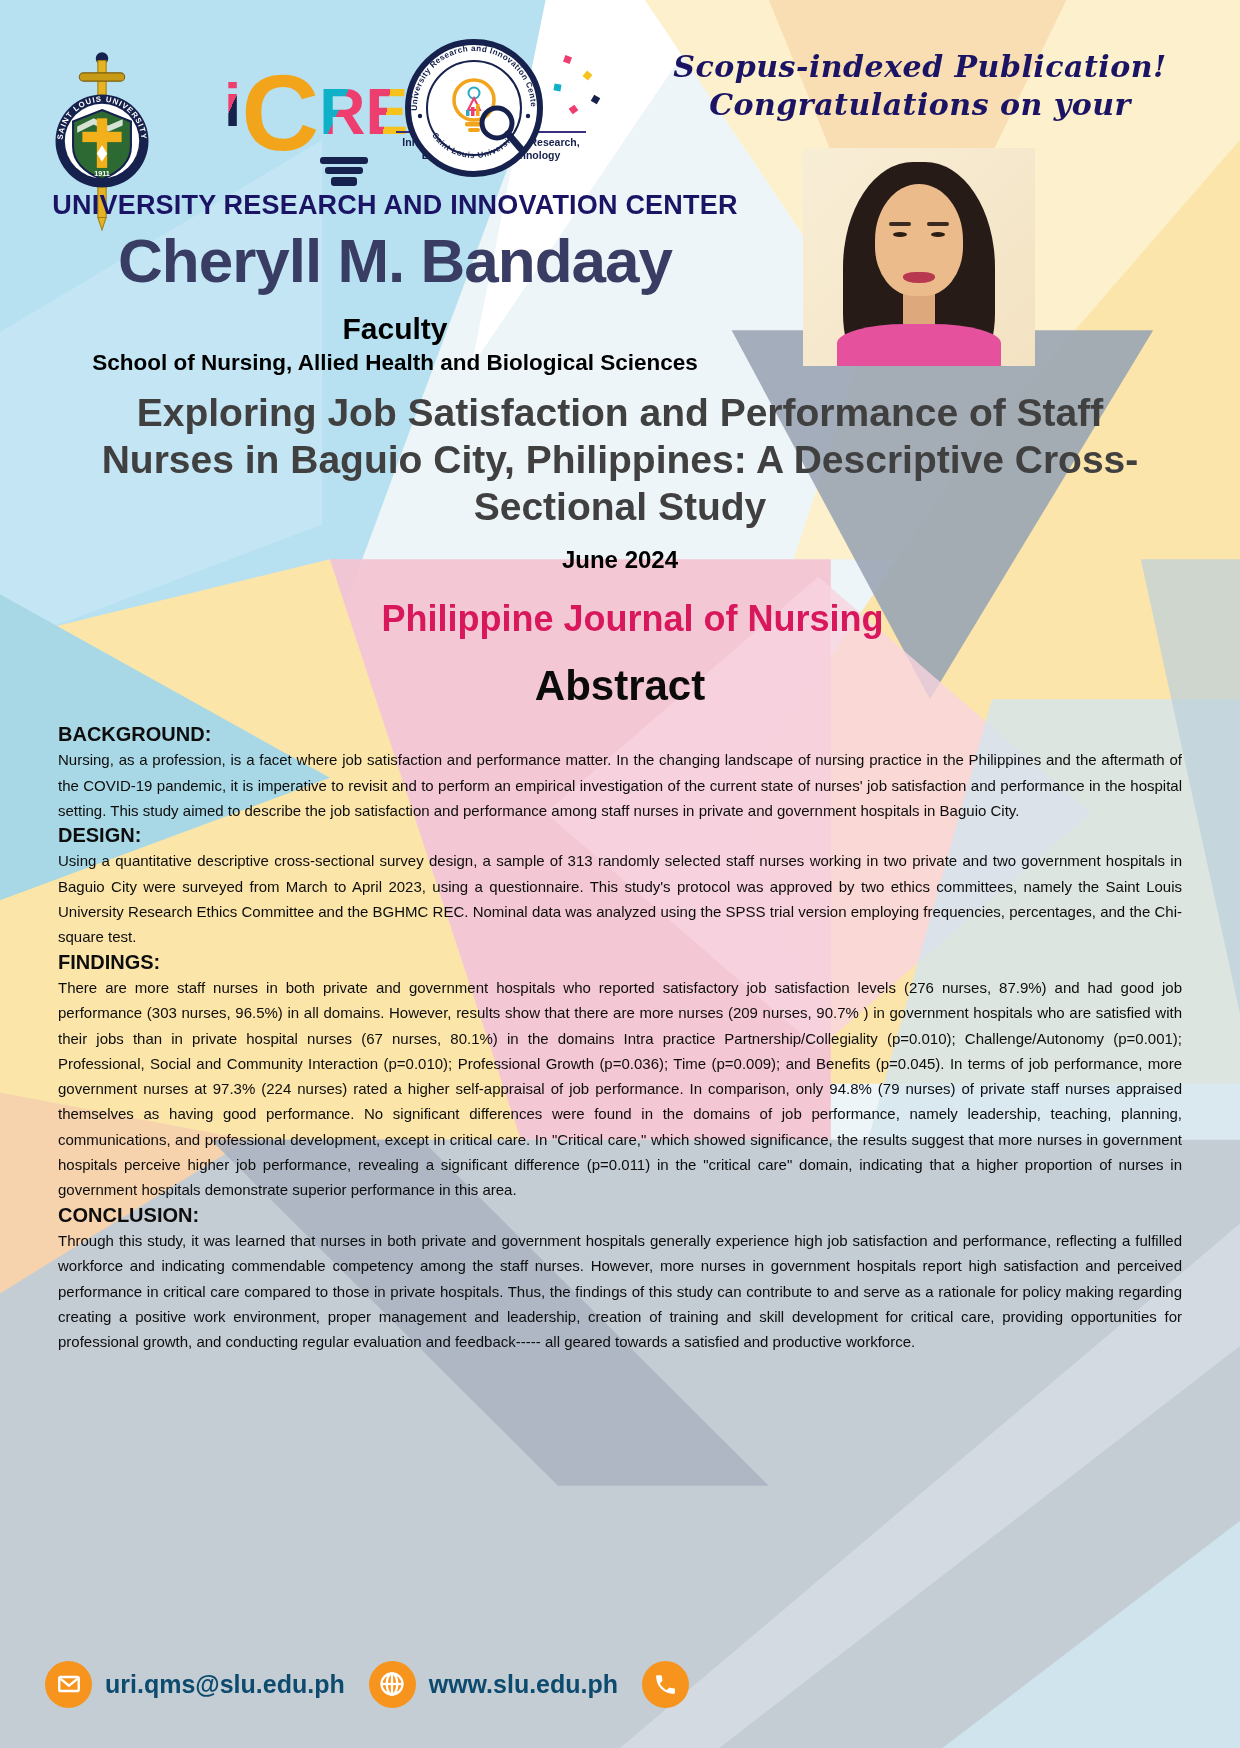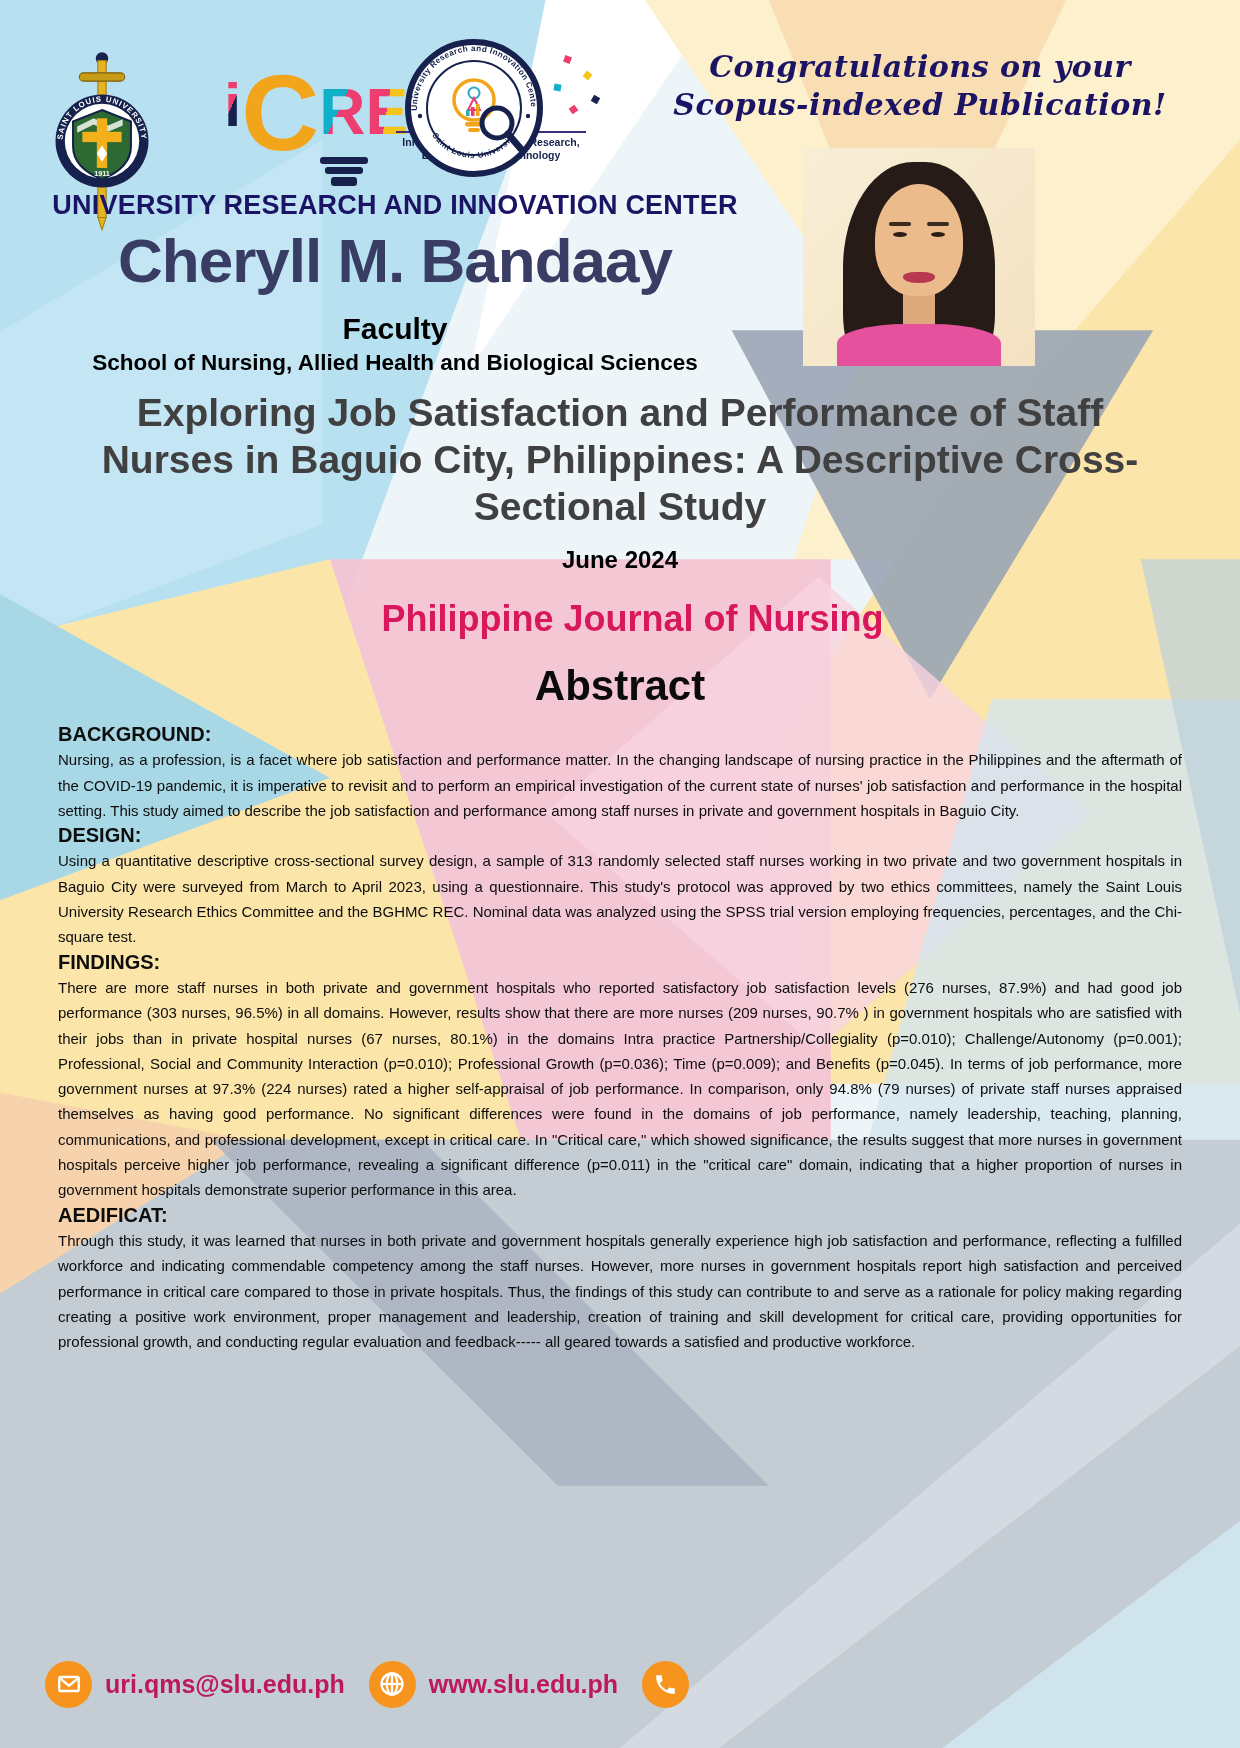--- a/index.html
+++ b/index.html
@@ -87,21 +87,21 @@
   .abstract { position:absolute; left:58px; top:722px; width:1124px; color:#0d0d0d; }
   .abs-label { font-size:20px; font-weight:800; line-height:25.3px; }
   .abs-text { font-size:15px; line-height:25.3px; text-align:justify; font-weight:400; }
 
   
   .footer { position:absolute; left:45px; right:30px; top:1652px; height:64px;
             display:flex; align-items:center; gap:24px; }
   .f-item { display:flex; align-items:center; gap:13px; }
   .f-icon { width:47px; height:47px; border-radius:50%; background:#f7941d;
             display:flex; align-items:center; justify-content:center; flex:0 0 auto; }
-  .f-label { font-size:25px; font-weight:800; color:#be185d; white-space:nowrap; }
+  .f-label { font-size:25px; font-weight:800; color:#0c4a6e; white-space:nowrap; }
 </style>
 </head>
 <body>
 
 <div class="page">
 
   <div class="bg">
     <div class="s-blue-top"></div>
     <div class="s-blue-lite"></div>
     <div class="s-white-wedge"></div>
@@ -190,22 +190,22 @@
       <rect x="67" y="69" width="3.5" height="9" fill="#ee3d6f"></rect>
       <rect x="72" y="66" width="3.5" height="12" fill="#f2a51b"></rect>
       <rect x="61" y="84" width="18" height="4.5" rx="2" fill="#f2a51b"></rect>
       <rect x="64" y="90" width="12" height="4" rx="2" fill="#f2a51b"></rect>
       <circle cx="93" cy="85" r="15" fill="none" stroke="#16214d" stroke-width="5"></circle>
       <line x1="104" y1="96" x2="117" y2="111" stroke="#16214d" stroke-width="7" stroke-linecap="round"></line>
     </svg>
   </div>
 
   <div class="congrats">
+    <div>Scopus-indexed Publication!</div>
     <div>Congratulations on your</div>
-    <div>Scopus-indexed Publication!</div>
   </div>
 
   <div class="photo">
     <div class="ph-hair"></div>
     <div class="ph-neck"></div>
     <div class="ph-face"></div>
     <div class="ph-brow1"></div>
     <div class="ph-brow2"></div>
     <div class="ph-eye1"></div>
     <div class="ph-eye2"></div>
@@ -234,21 +234,21 @@
     </div>
     <div class="abs-block">
       <div class="abs-label">DESIGN:</div>
       <p class="abs-text">Using a quantitative descriptive cross-sectional survey design, a sample of 313 randomly selected staff nurses working in two private and two government hospitals in Baguio City were surveyed from March to April 2023, using a questionnaire. This study's protocol was approved by two ethics committees, namely the Saint Louis University Research Ethics Committee and the BGHMC REC. Nominal data was analyzed using the SPSS trial version employing frequencies, percentages, and the Chi-square test.</p>
     </div>
     <div class="abs-block">
       <div class="abs-label">FINDINGS:</div>
       <p class="abs-text">There are more staff nurses in both private and government hospitals who reported satisfactory job satisfaction levels (276 nurses, 87.9%) and had good job performance (303 nurses, 96.5%) in all domains. However, results show that there are more nurses (209 nurses, 90.7% ) in government hospitals who are satisfied with their jobs than in private hospital nurses (67 nurses, 80.1%) in the domains Intra practice Partnership/Collegiality (p=0.010); Challenge/Autonomy (p=0.001); Professional, Social and Community Interaction (p=0.010); Professional Growth (p=0.036); Time (p=0.009); and Benefits (p=0.045). In terms of job performance, more government nurses at 97.3% (224 nurses) rated a higher self-appraisal of job performance. In comparison, only 94.8% (79 nurses) of private staff nurses appraised themselves as having good performance. No significant differences were found in the domains of job performance, namely leadership, teaching, planning, communications, and professional development, except in critical care. In "Critical care," which showed significance, the results suggest that more nurses in government hospitals perceive higher job performance, revealing a significant difference (p=0.011) in the "critical care" domain, indicating that a higher proportion of nurses in government hospitals demonstrate superior performance in this area.</p>
     </div>
     <div class="abs-block">
-      <div class="abs-label">AEDIFICAT:</div>
+      <div class="abs-label">CONCLUSION:</div>
       <p class="abs-text">Through this study, it was learned that nurses in both private and government hospitals generally experience high job satisfaction and performance, reflecting a fulfilled workforce and indicating commendable competency among the staff nurses. However, more nurses in government hospitals report high satisfaction and perceived performance in critical care compared to those in private hospitals. Thus, the findings of this study can contribute to and serve as a rationale for policy making regarding creating a positive work environment, proper management and leadership, creation of training and skill development for critical care, providing opportunities for professional growth, and conducting regular evaluation and feedback----- all geared towards a satisfied and productive workforce.</p>
     </div>
   </section>
 
   <div class="footer">
     <div class="f-item">
       <span class="f-icon">
         <svg viewBox="0 0 24 24" width="26" height="26" fill="none" stroke="#ffffff" stroke-width="2.2">
           <rect x="3" y="5.5" width="18" height="13" rx="1.5"></rect>
           <polyline points="4,7 12,13.5 20,7"></polyline>

